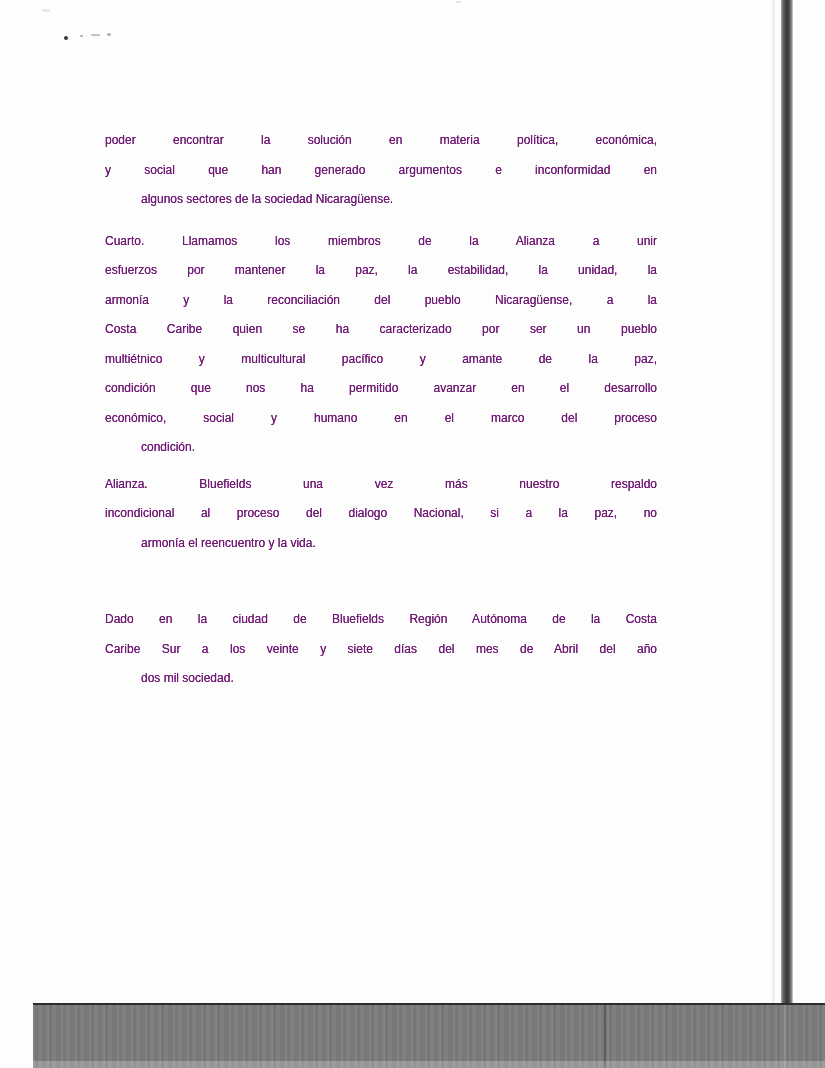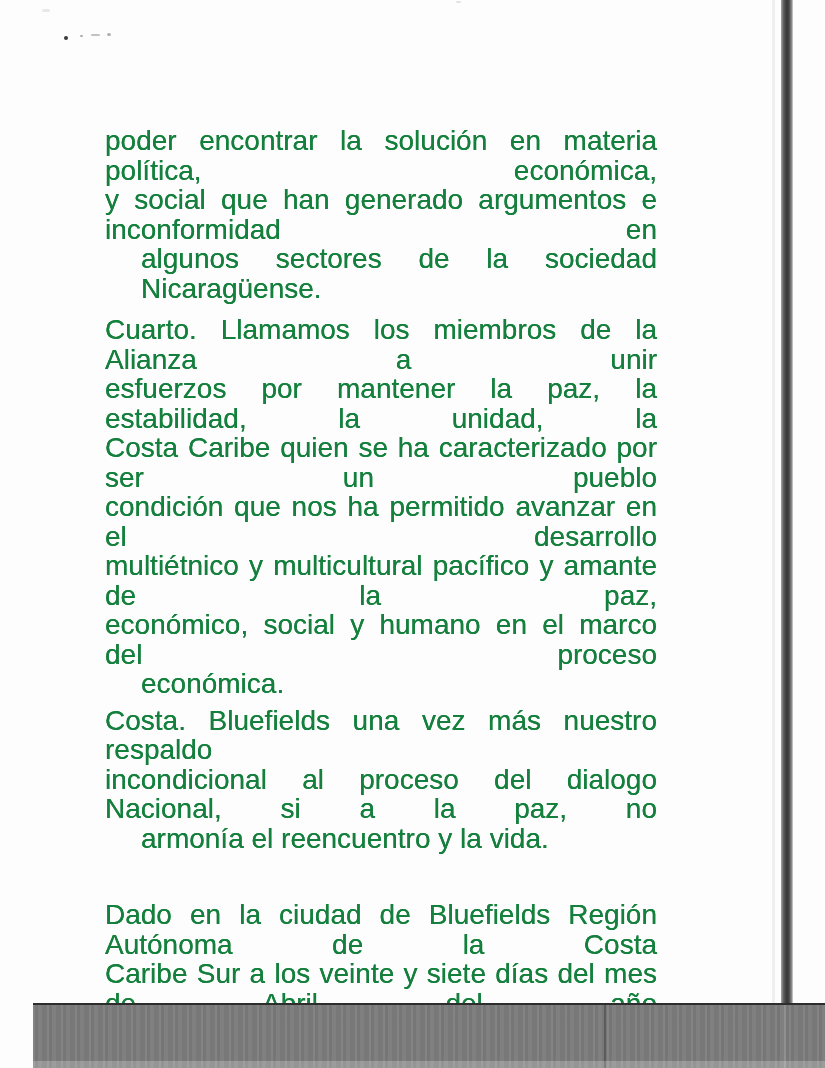--- a/index.html
+++ b/index.html
@@ -61,22 +61,22 @@
   .speck-1 { left: 64px; top: 36px; width: 4px; height: 4px; background: #3a3a3a; }
   .speck-2 { left: 80px; top: 35px; width: 3px; height: 2px; background: #a8a8a8; }
   .speck-3 { left: 91px; top: 34px; width: 9px; height: 2px; background: #c2c2c2; border-radius: 2px; }
   .speck-4 { left: 107px; top: 33px; width: 4px; height: 3px; background: #aeaeae; }
   .speck-5 { left: 42px; top: 9px;  width: 8px; height: 3px; background: #e8e8e8; border-radius: 2px; }
   .speck-6 { left: 456px; top: 1px; width: 5px; height: 2px; background: #e2e2e2; border-radius: 2px; }
 
   
   .text-block {
     position: absolute; left: 105px; top: 126px; width: 552px;
-    color: #15803d;
-    font-size: 28px;
+    color: #701a75;
+    font-size: 12px;
     line-height: 29.5px;
     text-shadow: 0 0 0.4px currentColor;
   }
   .para { margin: 0; }
   .para:nth-child(1) { margin-bottom: 12px; }
   .para:nth-child(2) { margin-bottom: 7px; }
   .para:nth-child(3) { margin-bottom: 47px; }
   .line {
     text-align: justify;
     text-align-last: justify;
@@ -102,28 +102,29 @@
 
   <div class="text-block">
       <div class="para">
         <div class="line">poder encontrar la solución en materia política, económica,</div>
         <div class="line">y social que han generado argumentos e inconformidad en</div>
         <div class="line last">algunos sectores de la sociedad Nicaragüense.</div>
       </div>
       <div class="para">
         <div class="line"><span class="lead">Cuarto.</span> <span>Llamamos los miembros de la Alianza a unir</span></div>
         <div class="line">esfuerzos por mantener la paz, la estabilidad, la unidad, la</div>
+        <div class="line">armonía y la reconciliación del pueblo Nicaragüense, a la</div>
         <div class="line">Costa Caribe quien se ha caracterizado por ser un pueblo</div>
+        <div class="line">multiétnico y multicultural pacífico y amante de la paz,</div>
         <div class="line">condición que nos ha permitido avanzar en el desarrollo</div>
-        <div class="line">multiétnico y multicultural pacífico y amante de la paz,</div>
         <div class="line">económico, social y humano en el marco del proceso</div>
-        <div class="line last">económica.</div>
+        <div class="line last">condición.</div>
       </div>
       <div class="para">
-        <div class="line"><span class="lead">Costa.</span> <span>Bluefields una vez más nuestro respaldo</span></div>
+        <div class="line"><span class="lead">Alianza.</span> <span>Bluefields una vez más nuestro respaldo</span></div>
         <div class="line">incondicional al proceso del dialogo Nacional, si a la paz, no</div>
         <div class="line last">armonía el reencuentro y la vida.</div>
       </div>
       <div class="para">
         <div class="line">Dado en la ciudad de Bluefields Región Autónoma de la Costa</div>
         <div class="line">Caribe Sur a los veinte y siete días del mes de Abril del año</div>
         <div class="line last">dos mil sociedad.</div>
       </div>
     </div>
 

